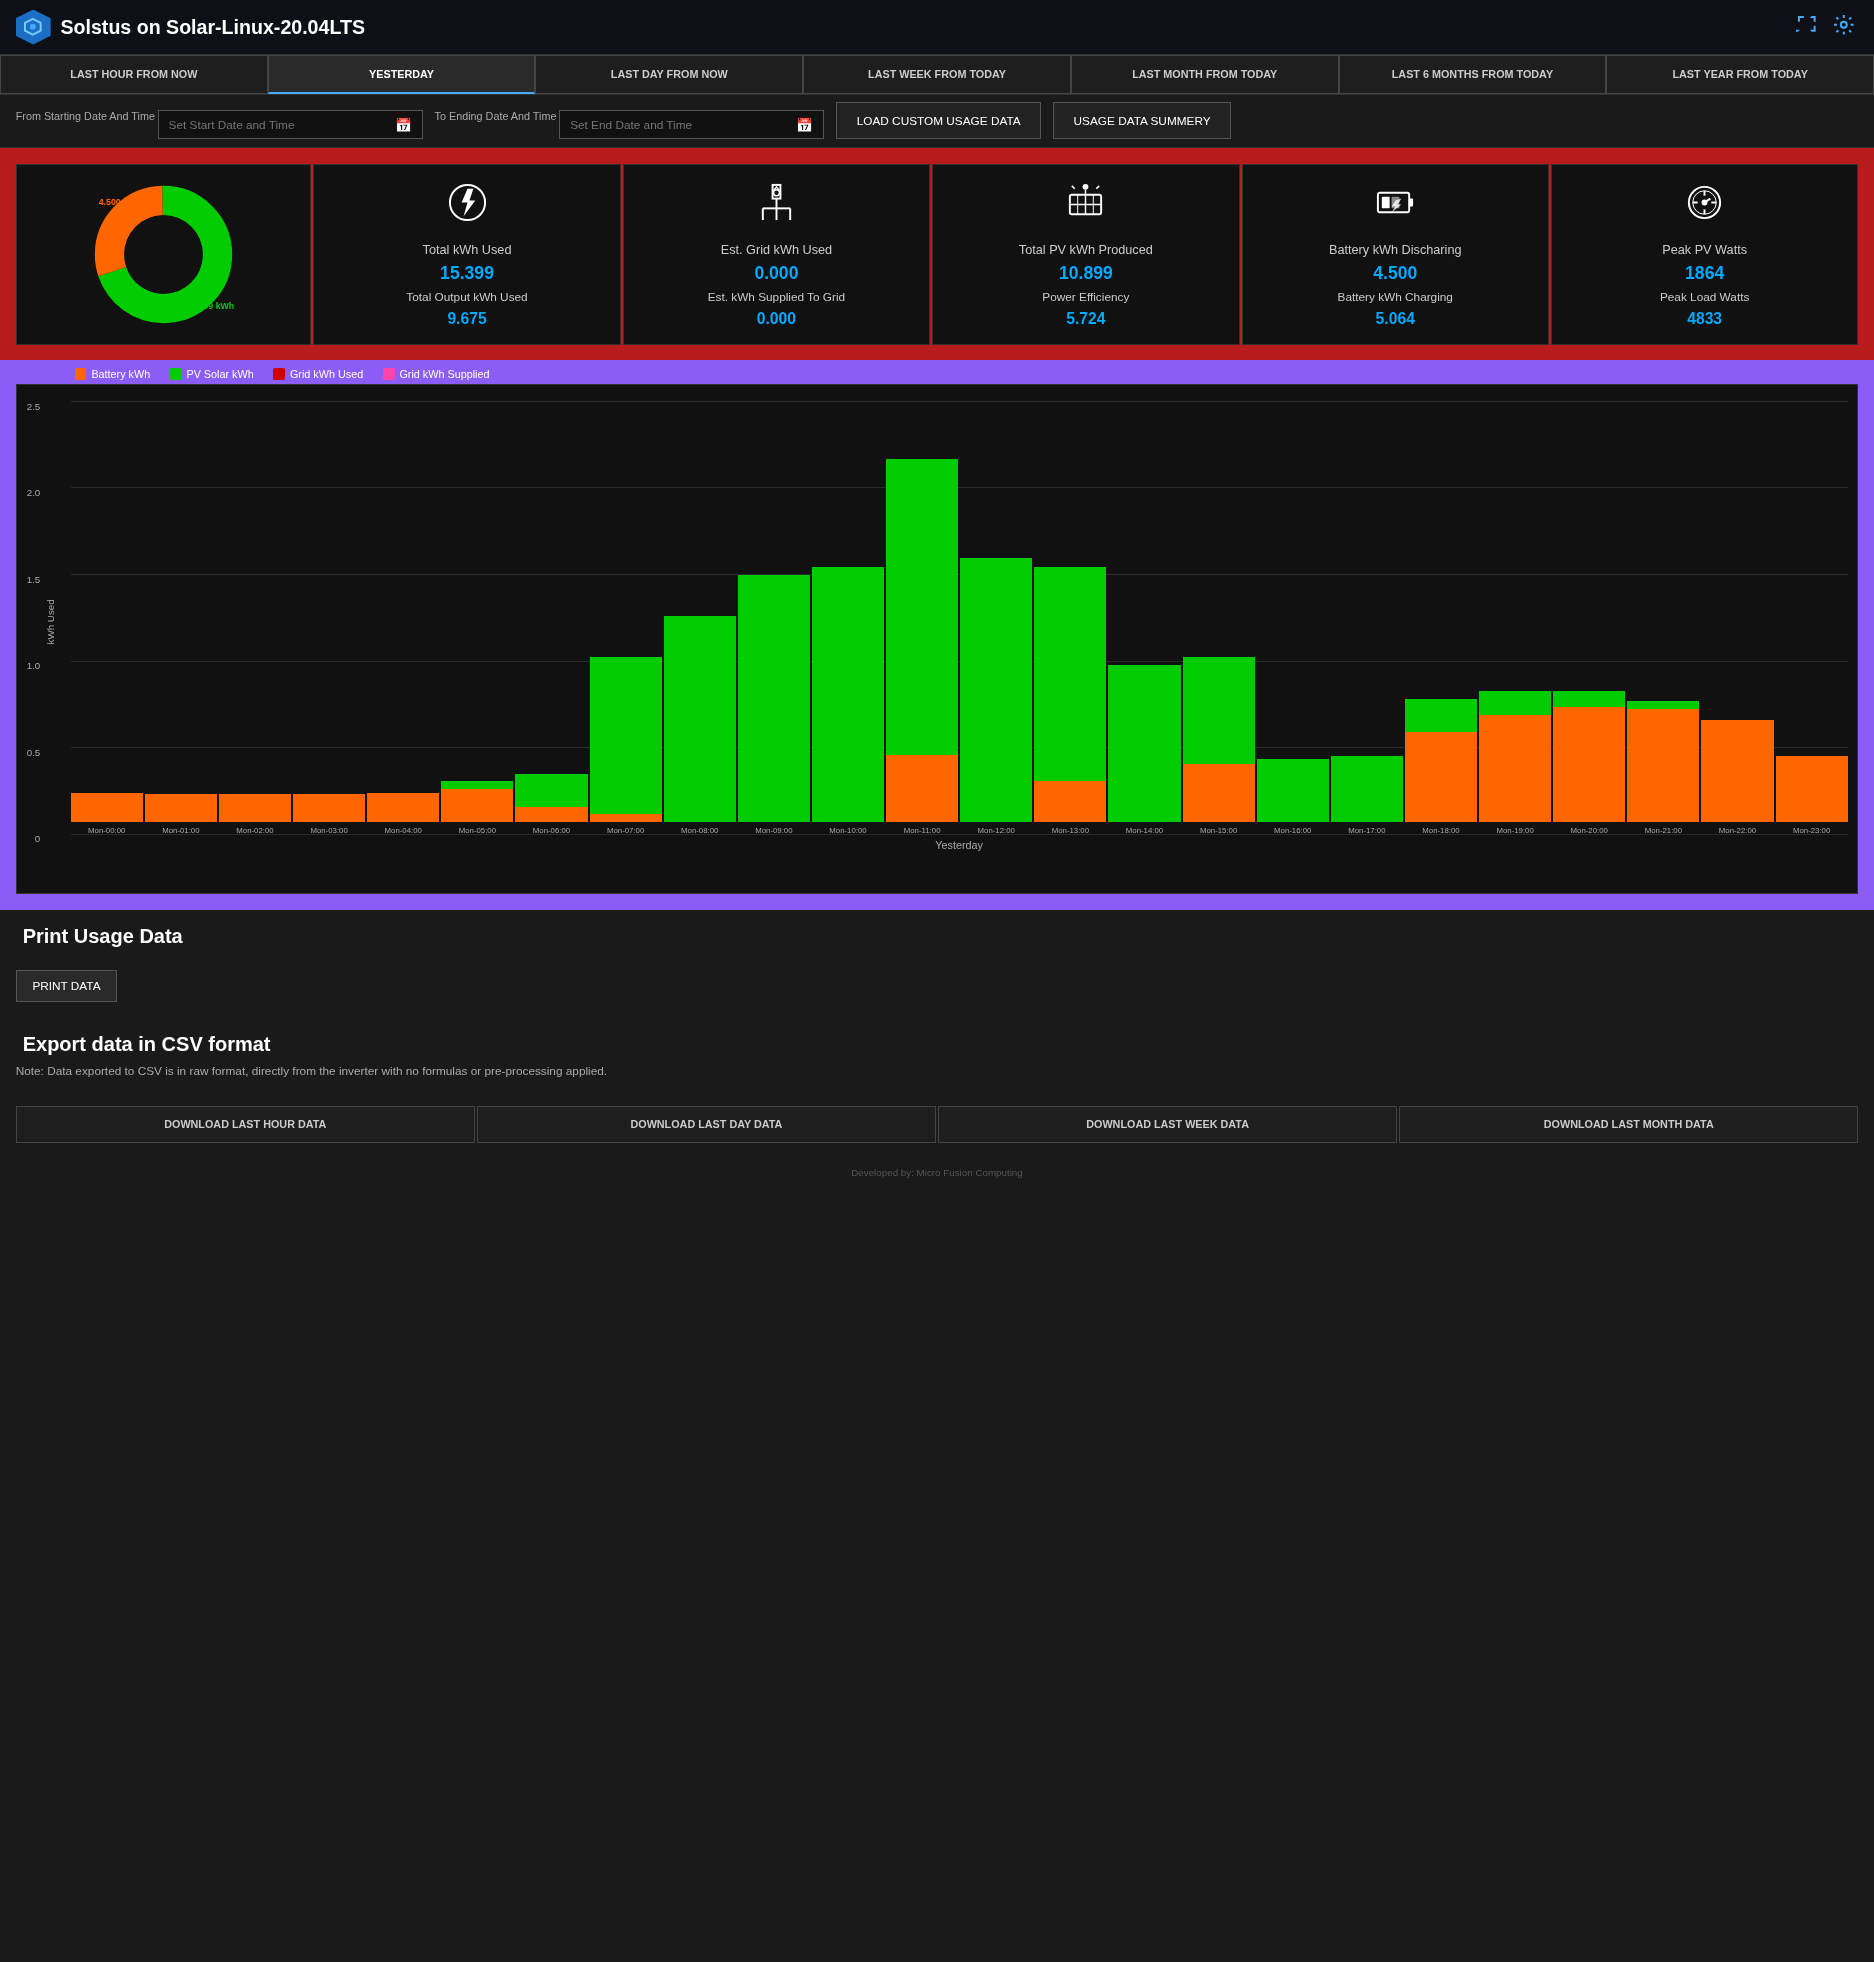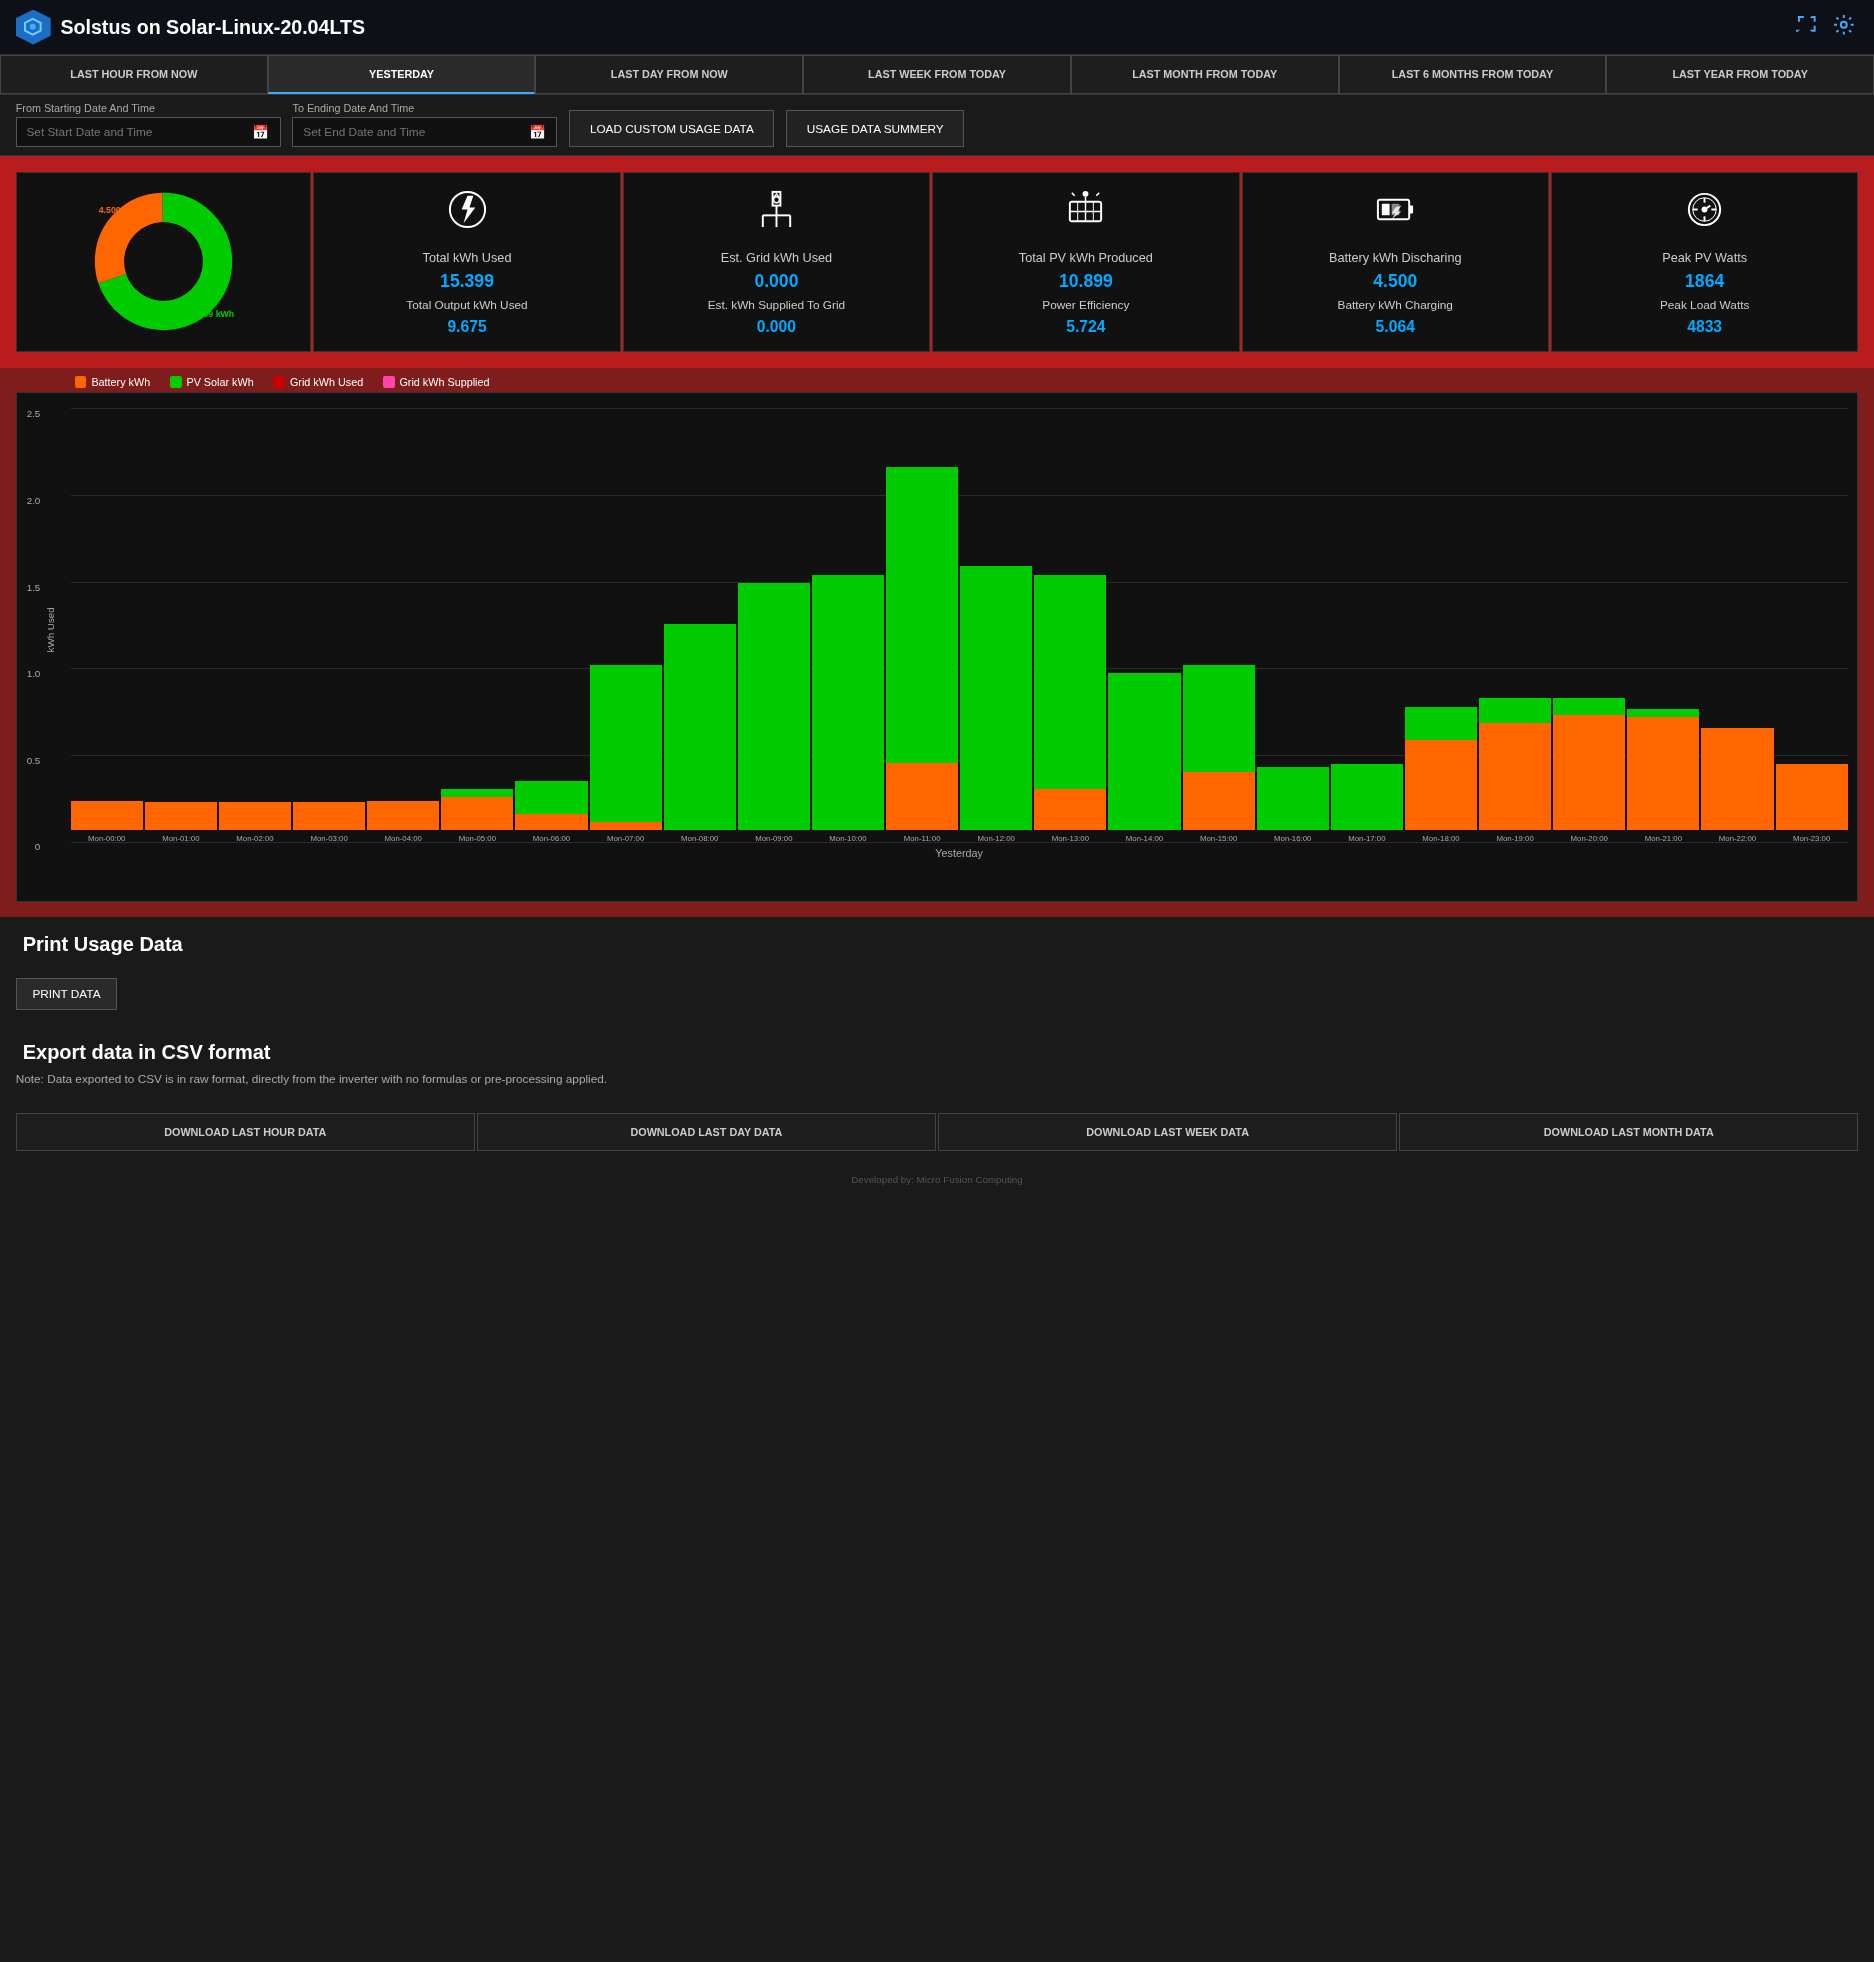--- a/index.html
+++ b/index.html
@@ -58,21 +58,21 @@
     }
     
     .date-row {
       display: flex;
       align-items: flex-end;
       gap: 11.8px;
       padding: 7.8px 15.7px;
       background: #1a1a1a;
       border-bottom: 1px solid #333;
     }
-    .date-group { display: flex; flex-direction: column; gap: 2.9px; }
+    .date-group { display: flex; flex-direction: row; gap: 2.9px; }
     .date-label { font-size: 10.8px; color: #aaa; }
     .date-input-wrap {
       display: flex; align-items: center;
       background: #111; border: 1px solid #555;
       padding: 5.9px 9.8px; width: 265px;
     }
     .date-input-wrap input {
       background: none; border: none; color: #aaa; font-size: 11.8px;
       outline: none; flex: 1;
     }
@@ -110,21 +110,21 @@
       flex: 1;
       background: #111;
       border: 1px solid #333;
       display: flex; align-items: center; justify-content: center;
       min-height: 157px;
       padding: 9.8px;
     }
     
     .chart-area {
       padding: 0 15.7px 15.7px 15.7px;
-      background: #7f1d1d;
+      background: #8b5cf6;
     }
     .chart-legend {
       display: flex; gap: 19.6px; align-items: center;
       padding: 7.8px 0 3.9px 59px;
     }
     .legend-item { display: flex; align-items: center; gap: 4.9px; font-size: 10.8px; }
     .legend-dot { width: 11.8px; height: 11.8px; border-radius: 2px; }
     .chart-container {
       background: #111;
       border: 1px solid #333;

